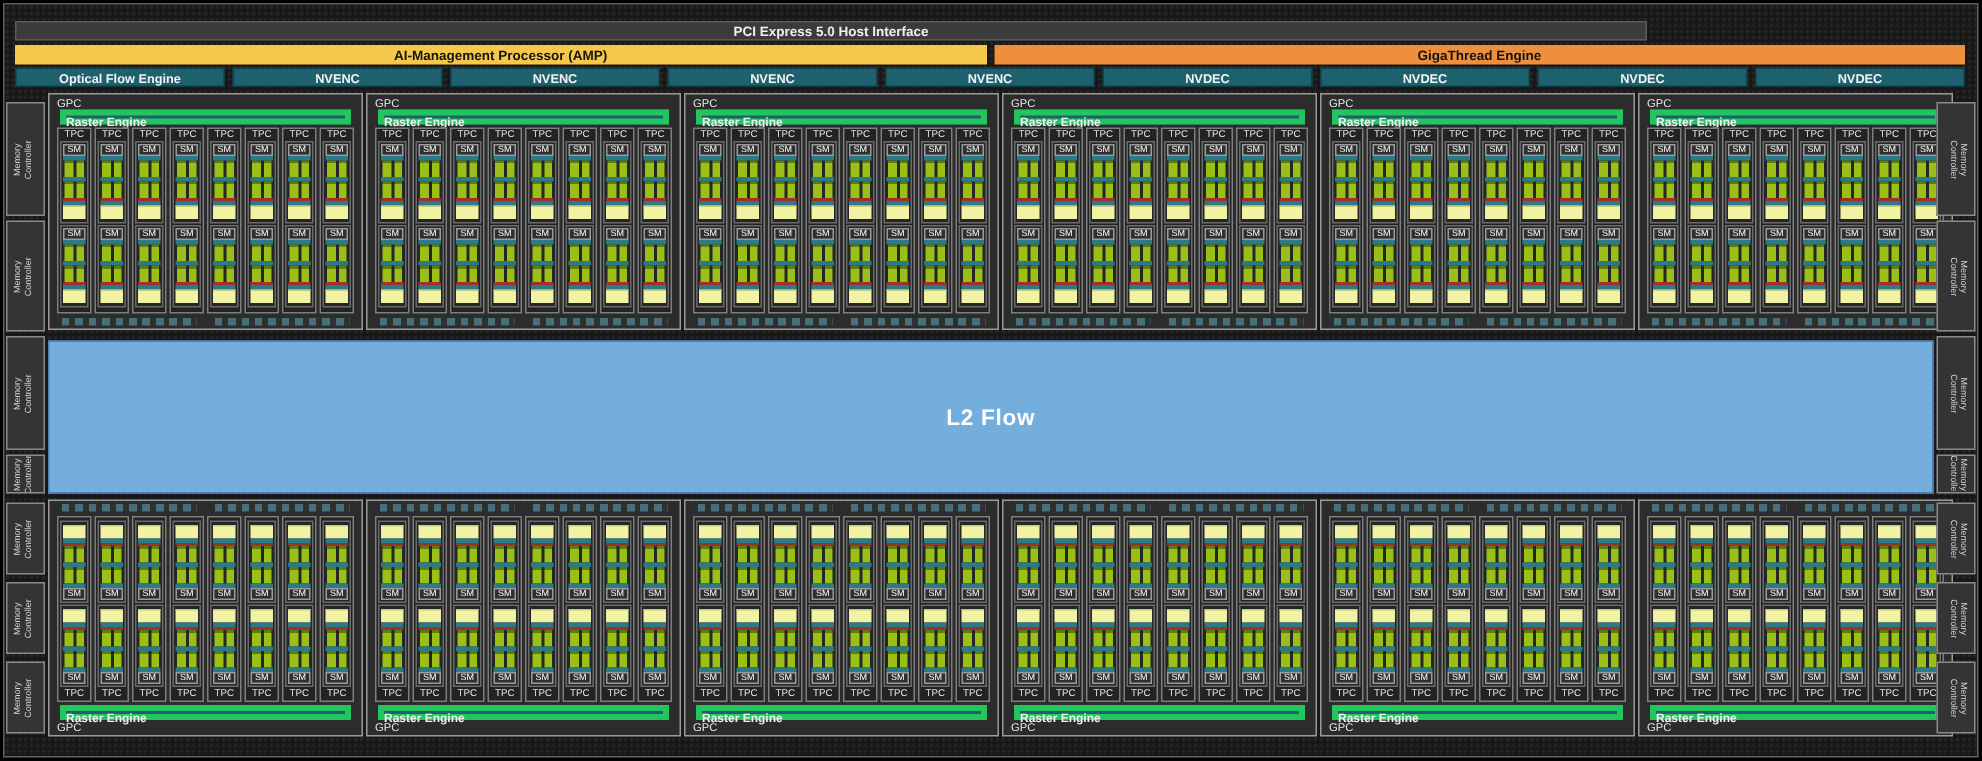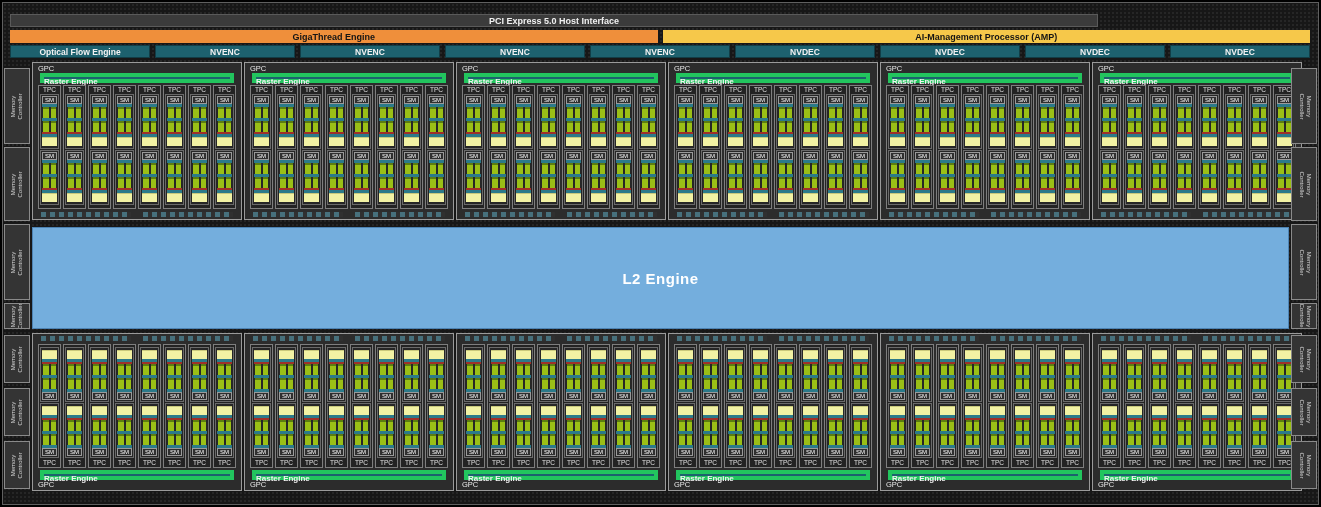--- a/index.html
+++ b/index.html
@@ -65,22 +65,22 @@
   .mc-col.left .mc-text{transform:rotate(-90deg);}
   .mc-col.right .mc-text{transform:rotate(90deg);}
 </style>
 </head>
 <body>
 
 <div class="die">
   <div class="hbar pci">PCI Express 5.0 Host Interface</div>
 
   <div class="row2">
+    <div class="hbar inrow amp">AI-Management Processor (AMP)</div>
     <div class="hbar inrow gtt">GigaThread Engine</div>
-    <div class="hbar inrow amp">AI-Management Processor (AMP)</div>
   </div>
 
   <div class="row3" id="media-row">
       <div class="mbox">Optical Flow Engine</div>
       <div class="mbox">NVENC</div>
       <div class="mbox">NVENC</div>
       <div class="mbox">NVENC</div>
       <div class="mbox">NVENC</div>
       <div class="mbox">NVDEC</div>
       <div class="mbox">NVDEC</div>
@@ -1824,21 +1824,21 @@
             </div>
           </div>
         </div>
         <div class="hatch-row">
           <div class="hatch"></div>
           <div class="hatch"></div>
         </div>
       </div>
     </div>
 
-  <div class="l2">L2 Engine</div>
+  <div class="l2">L2 Flow</div>
 
   <div class="gpc-row bottom" id="gpc-bottom">
       <div class="gpc flip">
         <div class="gpc-label">GPC</div>
         <div class="raster">Raster Engine</div>
         <div class="tpc-row">
           <div class="tpc">
             <div class="tpc-label">TPC</div>
             <div class="sm">
               <div class="sm-label">SM</div>

